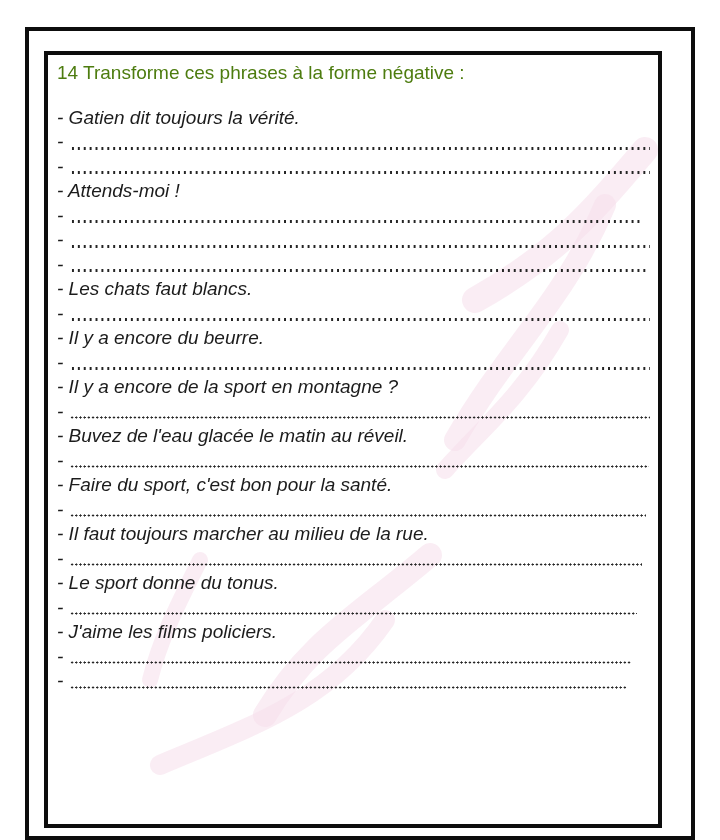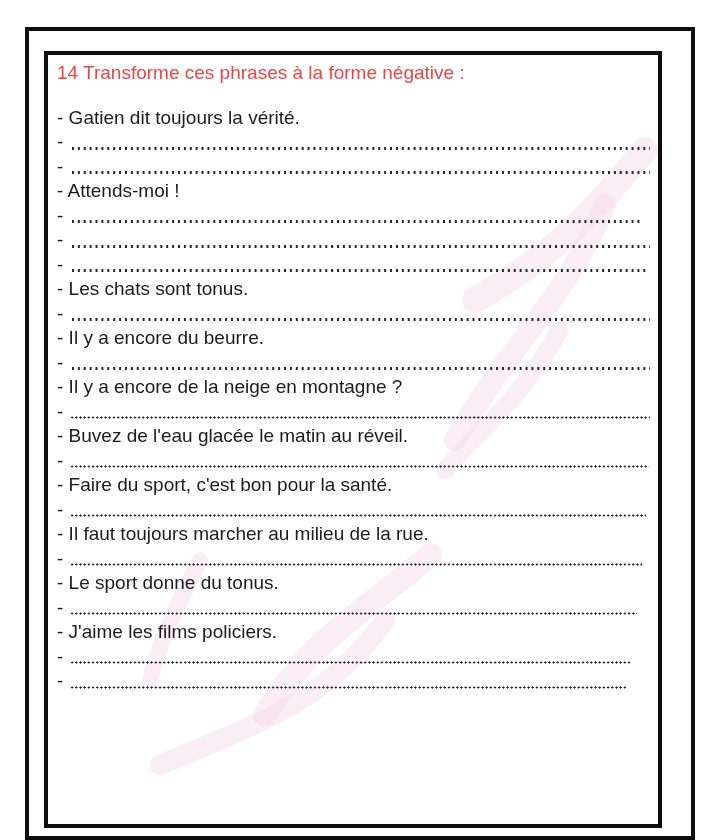--- a/index.html
+++ b/index.html
@@ -29,31 +29,32 @@
     position: absolute;
     top: 20px; left: 15px;
     width: 618px; height: 777px;
     border: 4px solid #0d0d0d;
     box-sizing: border-box;
     padding: 6px 8px 0 9px;
   }
   .title {
     font-size: 19px;
     line-height: 24.5px;
-    color: #ef4444;
+    color: #4d7c0f;
     white-space: nowrap;
     margin-bottom: 20px;
   }
   .rows { }
   .line {
     height: 24.5px;
     line-height: 24.5px;
     font-size: 19px;
     color: #1c1c1c;
     white-space: nowrap;
+    font-style: italic;
   }
   .answer {
     display: flex;
     align-items: flex-end;
   }
   .answer .dash {
     line-height: 24.5px;
     margin-right: 7px;
   }
   .answer .leader {
@@ -109,31 +110,31 @@
             <span class="leader" style="width: 572px;"></span>
           </div>
           <div class="line answer coarse">
             <span class="dash">-</span>
             <span class="leader" style="width: 582px;"></span>
           </div>
           <div class="line answer coarse">
             <span class="dash">-</span>
             <span class="leader" style="width: 577px;"></span>
           </div>
-          <div class="line sentence">- Les chats sont tonus.</div>
+          <div class="line sentence">- Les chats faut blancs.</div>
           <div class="line answer coarse">
             <span class="dash">-</span>
             <span class="leader" style="width: 580px;"></span>
           </div>
           <div class="line sentence">- Il y a encore du beurre.</div>
           <div class="line answer coarse">
             <span class="dash">-</span>
             <span class="leader" style="width: 584px;"></span>
           </div>
-          <div class="line sentence">- Il y a encore de la neige en montagne ?</div>
+          <div class="line sentence">- Il y a encore de la sport en montagne ?</div>
           <div class="line answer fine">
             <span class="dash">-</span>
             <span class="leader" style="width: 584px;"></span>
           </div>
           <div class="line sentence">- Buvez de l'eau glacée le matin au réveil.</div>
           <div class="line answer fine">
             <span class="dash">-</span>
             <span class="leader" style="width: 579px;"></span>
           </div>
           <div class="line sentence">- Faire du sport, c'est bon pour la santé.</div>

